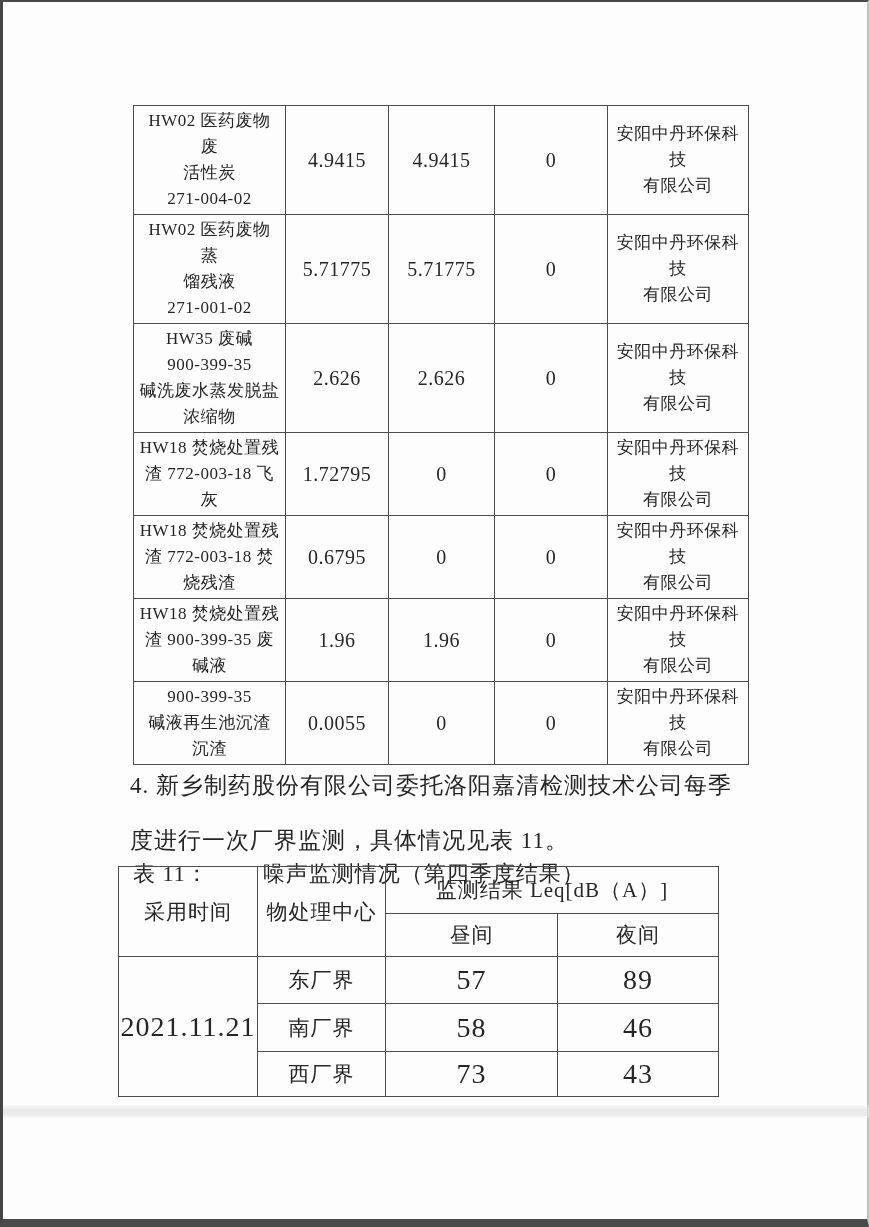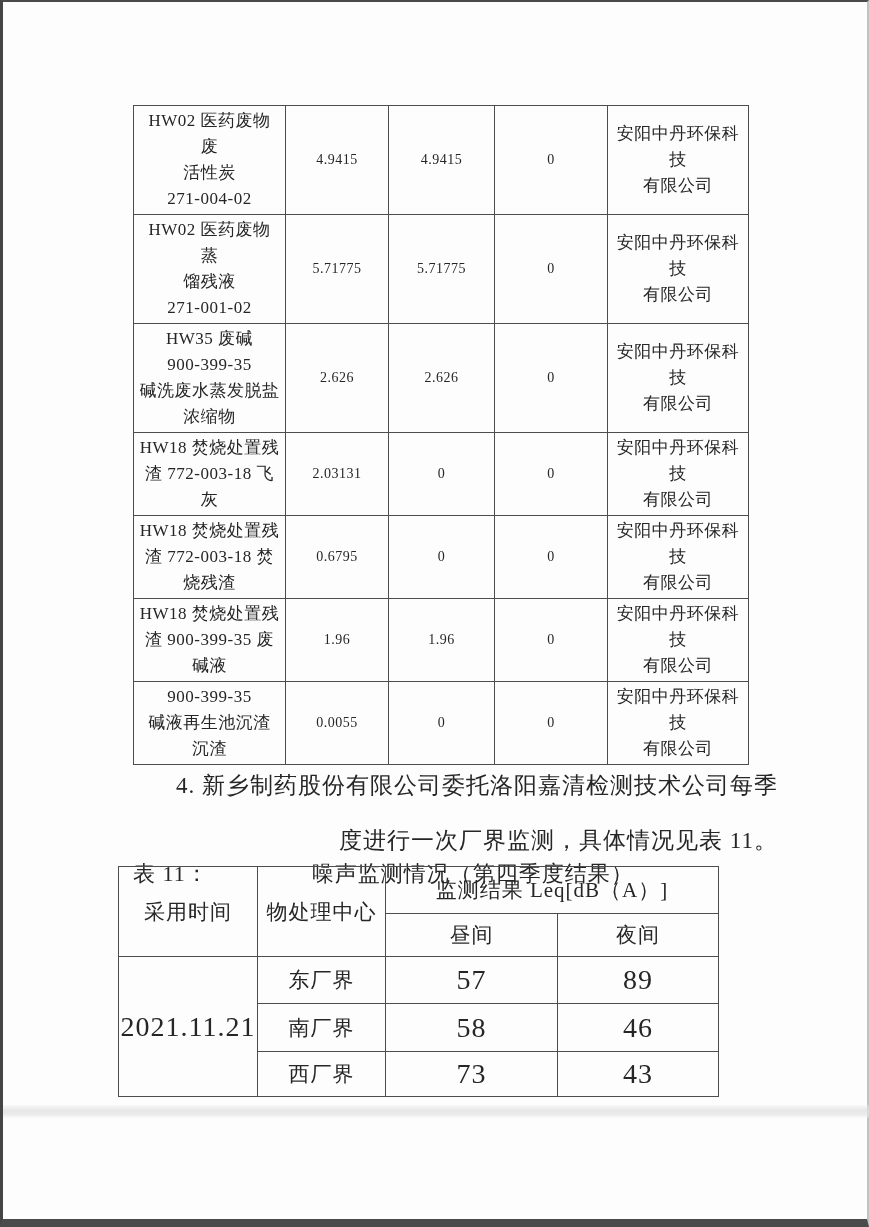--- a/index.html
+++ b/index.html
@@ -22,43 +22,42 @@
   .waste-table{
     position:absolute;left:130px;top:103px;width:615px;
     font-size:17px;
   }
   .waste-table td{
     border:1px solid #4d4d4d;
     text-align:center;vertical-align:middle;
     padding:2px 4px;letter-spacing:0.5px;
   }
   .wt-name,.wt-company{white-space:pre-line;line-height:26px;}
-  .wt-val{font-size:14px;}
+  .wt-val{font-size:20px;}
   .waste-table tr:nth-child(1){height:78px;}
   .waste-table tr:nth-child(2){height:81px;}
   .waste-table tr:nth-child(3){height:92px;}
   .waste-table tr:nth-child(4){height:82px;}
   .waste-table tr:nth-child(5){height:79px;}
   .waste-table tr:nth-child(6){height:81px;}
   .waste-table tr:nth-child(7){height:79px;}
   .waste-table tr:nth-child(8){height:80px;}
   .wt-c1{width:152px;}.wt-c2{width:103px;}.wt-c3{width:106px;}
   .wt-c4{width:113px;}.wt-c5{width:141px;}
   
   .para{
     position:absolute;left:127px;top:756px;width:648px;
     font-size:23px;line-height:55px;letter-spacing:1px;
     white-space:pre-line;
-    text-align:right;
   }
   
   .caption{
     position:absolute;left:130px;top:857px;font-size:22px;letter-spacing:1px;
   }
-  .caption .title{margin-left:103px;}
+  .caption .title{margin-left:54px;}
   
   .noise-table{
     position:absolute;left:115px;top:864px;width:600px;
     font-size:21px;
   }
   .noise-table th,.noise-table td{
     border:1px solid #4d4d4d;font-weight:normal;
     text-align:center;vertical-align:middle;letter-spacing:1px;
   }
   .noise-table thead tr:nth-child(1){height:47px;}
@@ -121,21 +120,21 @@
           <td class="wt-val">2.626</td>
           <td class="wt-val">2.626</td>
           <td class="wt-val">0</td>
           <td class="wt-company">安阳中丹环保科技
 有限公司</td>
         </tr>
         <tr>
           <td class="wt-name">HW18 焚烧处置残
 渣 772-003-18 飞
 灰</td>
-          <td class="wt-val">2.03131</td>
+          <td class="wt-val">1.72795</td>
           <td class="wt-val">0</td>
           <td class="wt-val">0</td>
           <td class="wt-company">安阳中丹环保科技
 有限公司</td>
         </tr>
         <tr>
           <td class="wt-name">HW18 焚烧处置残
 渣 772-003-18 焚
 烧残渣</td>
           <td class="wt-val">0.6795</td>

